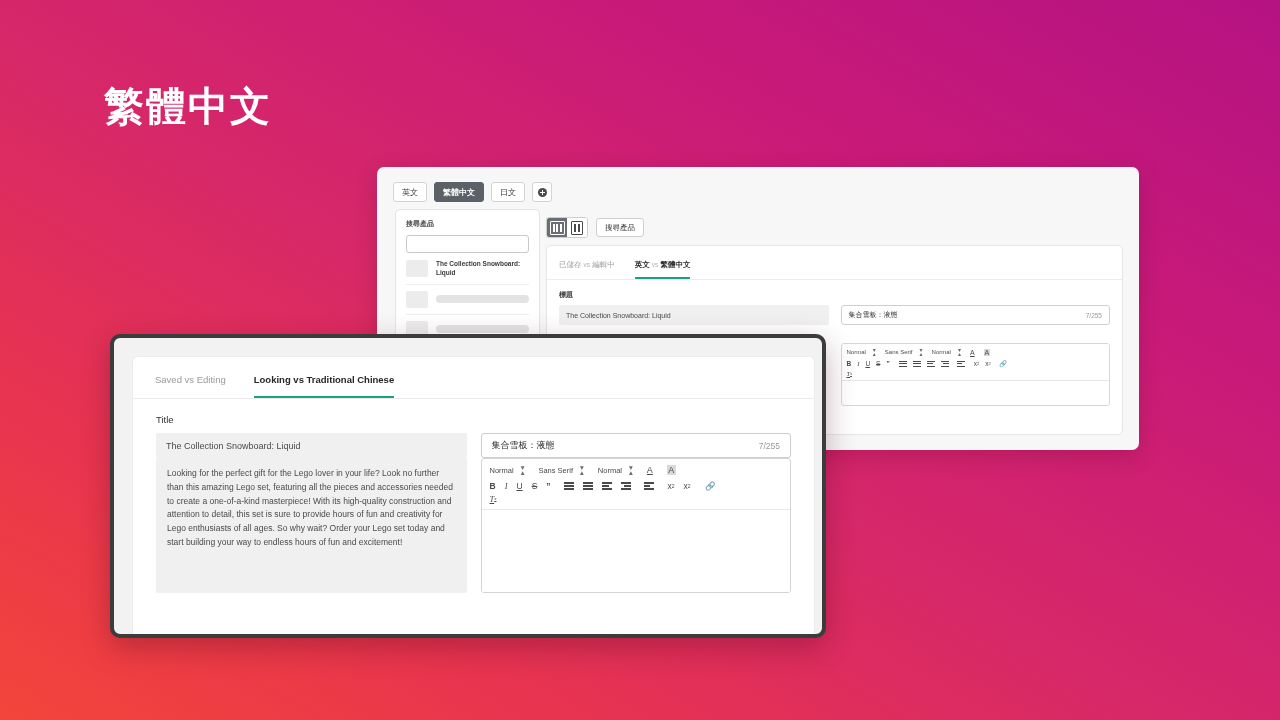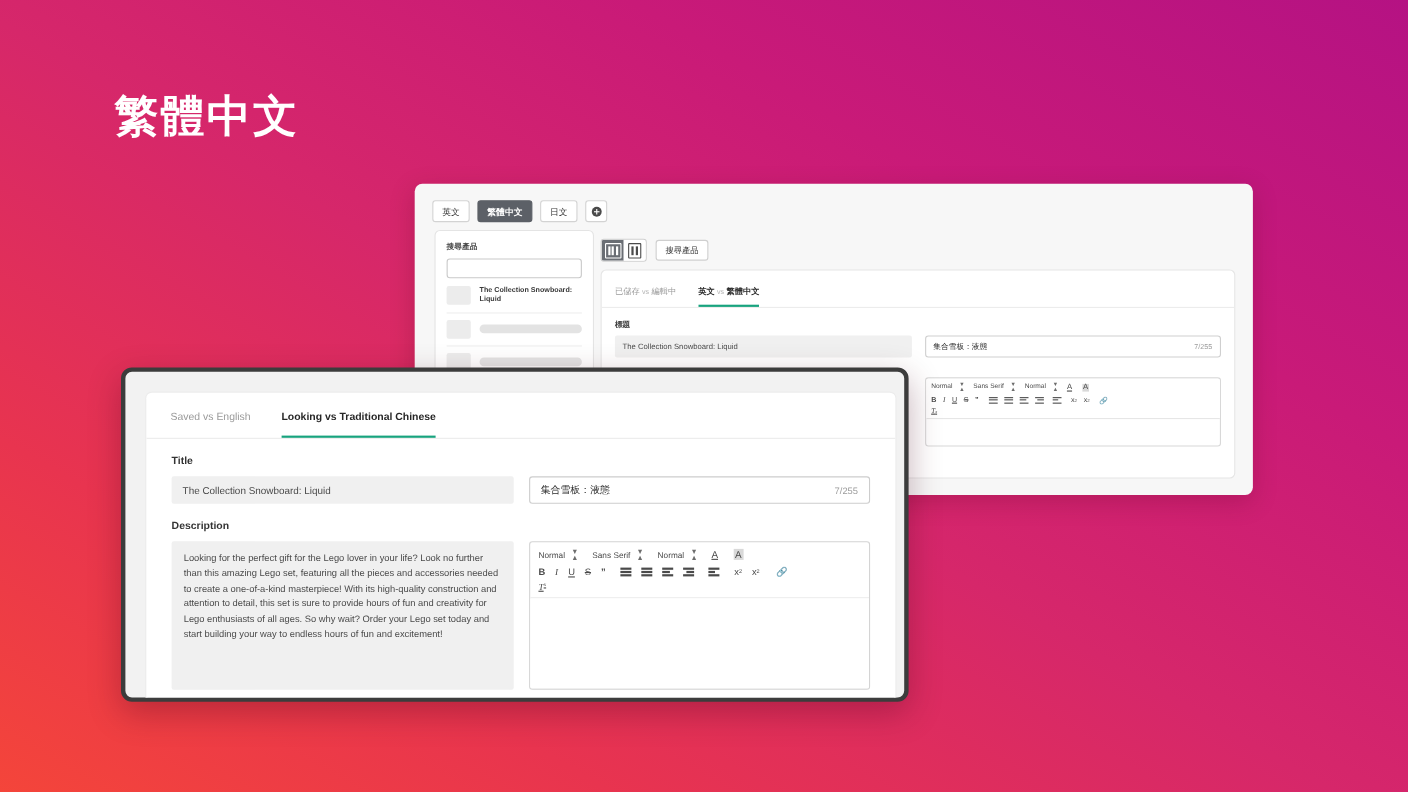--- a/index.html
+++ b/index.html
@@ -348,21 +348,21 @@
     color: #9a9a9a;
     white-space: nowrap;
   }
   .fw-tab.active {
     color: #262626;
     font-weight: bold;
     border-bottom: 2.5px solid #18a37e;
   }
   .fw-label {
     font-size: 9.5px;
-    font-weight: bold;
+    font-weight: normal;
     color: #333333;
     margin: 15px 0 8px 23px;
   }
   .fw-cols {
     display: flex;
     gap: 14px;
     padding: 0 23px;
   }
   .fw-col { flex: 1; min-width: 0; }
   .fw-ro {
@@ -561,39 +561,38 @@
         </div>
       </div>
     </div>
   </div>
 </div>
 
 <div class="front-window">
   <div class="fw-card">
 
     <div class="fw-tabs">
-      <div class="fw-tab">Saved vs English</div>
+      <div class="fw-tab">Saved vs Editing</div>
       <div class="fw-tab active">Looking vs Traditional Chinese</div>
     </div>
 
     <div class="fw-label">Title</div>
 
     <div class="fw-cols">
       <div class="fw-col">
         <div class="fw-ro">The Collection Snowboard: Liquid</div>
       </div>
       <div class="fw-col">
         <div class="fw-rw">
           <span>集合雪板：液態</span>
           <span class="fw-counter">7/255</span>
         </div>
       </div>
     </div>
 
-    <div class="fw-label">Description</div>
 
     <div class="fw-cols">
       <div class="fw-col">
         <div class="fw-desc-ro">Looking for the perfect gift for the Lego lover in your life? Look no further than this amazing Lego set, featuring all the pieces and accessories needed to create a one-of-a-kind masterpiece! With its high-quality construction and attention to detail, this set is sure to provide hours of fun and creativity for Lego enthusiasts of all ages. So why wait? Order your Lego set today and start building your way to endless hours of fun and excitement!</div>
       </div>
       <div class="fw-col">
         <div class="fw-editor">
           <div class="fw-editor-tb">
             <div class="rt-row" style="gap:14px; font-size:7.5px; margin-bottom:5px;">
               <span class="rt-sel">

